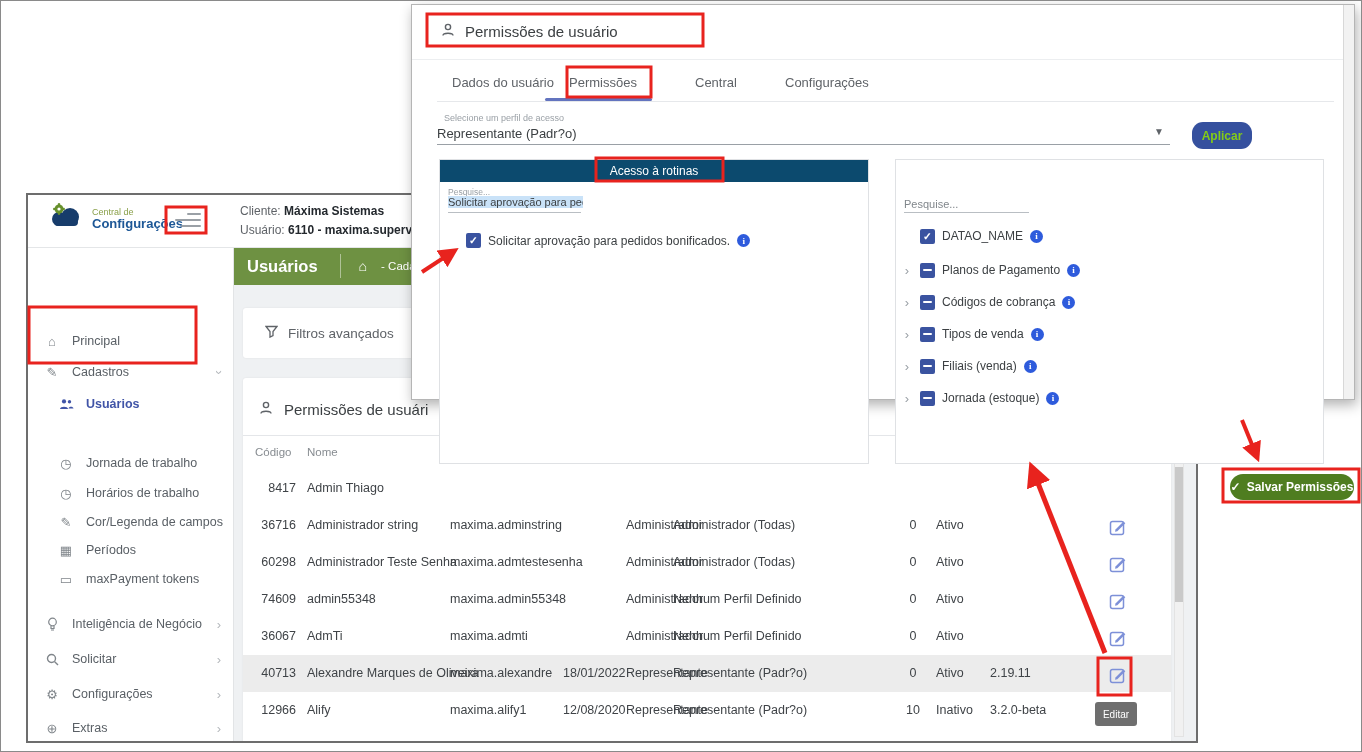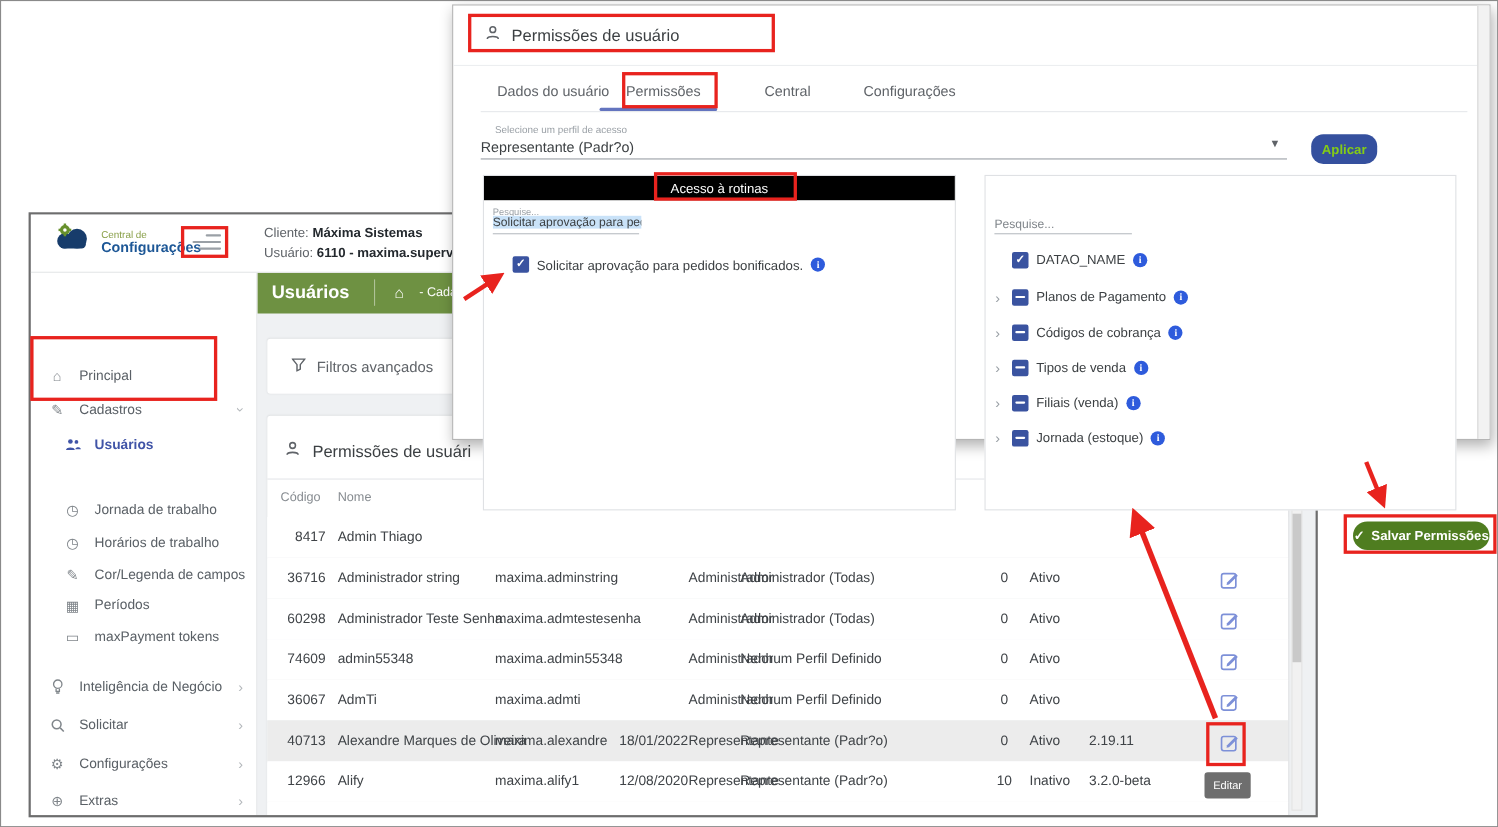--- a/index.html
+++ b/index.html
@@ -55,29 +55,29 @@
   .scrollthumb{position:absolute;left:0;right:0;top:40%;height:30%;background:#c9c9c9;}
   .tooltip{position:absolute;left:1094px;top:701px;width:42px;height:24px;background:#6e6e6e;border-radius:3px;color:#fff;font-size:10px;display:flex;align-items:center;justify-content:center;z-index:20;}
   
   .modal{position:absolute;left:410px;top:3px;width:944px;height:396px;background:#fff;box-sizing:border-box;border:1px solid #b5b5b5;box-shadow:2px 5px 12px rgba(0,0,0,.3);z-index:10;}
   .m-scroll{position:absolute;top:0;bottom:0;right:0;width:10px;background:#f2f2f2;border-left:1px solid #d8d8d8;}
   .m-title{position:absolute;left:28px;top:17px;display:flex;align-items:center;gap:9px;font-size:15px;color:#3c4043;}
   .m-title-div{position:absolute;left:0;right:10px;top:54px;height:1px;background:#eceef0;}
   .m-tab{position:absolute;top:70px;height:24px;font-size:13px;color:#5f6368;cursor:pointer;white-space:nowrap;}
   .m-tab-underline{position:absolute;left:133px;top:93px;width:107px;height:3px;background:#6374bf;border-radius:2px;}
   .m-tab-div{position:absolute;left:25px;right:20px;top:96px;height:1px;background:#e6e8eb;}
-  .sel-label{position:absolute;left:38px;top:108px;font-size:9px;color:#9aa0a6;}
+  .sel-label{position:absolute;left:32px;top:108px;font-size:9px;color:#9aa0a6;}
   .sel-value{position:absolute;left:25px;top:121px;font-size:13px;color:#3c4043;}
   .sel-line{position:absolute;left:25px;top:139px;width:733px;height:1px;background:#9aa0a6;}
   .sel-caret{position:absolute;left:742px;top:121px;font-size:10px;color:#5f6368;}
   .apply-btn{position:absolute;left:780px;top:117px;width:60px;height:27px;background:#35509e;border-radius:11px;color:#84cc16;font-size:12px;font-weight:bold;display:flex;align-items:center;justify-content:center;cursor:pointer;}
   .panel{position:absolute;top:154px;height:305px;box-sizing:border-box;border:1px solid #dfe1e4;background:#fff;}
   .panel-l{left:27px;width:430px;}
   .panel-r{left:483px;width:429px;}
-  .p-head{position:absolute;left:0;right:0;top:0;height:22px;background:#000000;color:#fff;font-size:12px;display:flex;align-items:center;justify-content:center;}
+  .p-head{position:absolute;left:0;right:0;top:0;height:22px;background:#0c4a6e;color:#fff;font-size:12px;display:flex;align-items:center;justify-content:center;}
   .p-search-label{position:absolute;left:8px;top:27px;font-size:8.5px;color:#9aa0a6;}
   .p-search-value{position:absolute;left:8px;top:36px;font-size:11px;color:#3c4043;white-space:nowrap;overflow:hidden;max-width:135px;}
   .p-search-value em{font-style:normal;background:#c9e2f8;}
   .p-search-ph{position:absolute;left:8px;top:38px;font-size:11px;color:#80868b;}
   .p-line-l{position:absolute;left:8px;top:52px;width:133px;height:1px;background:#b9bec3;}
   .p-line-r{position:absolute;left:8px;top:52px;width:125px;height:1px;background:#b9bec3;}
   .cb{width:15px;height:15px;background:#3a53a0;border-radius:2px;display:inline-flex;align-items:center;justify-content:center;flex:none;cursor:pointer;}
   .cb .mk{color:#fff;font-size:10.5px;font-weight:bold;line-height:1;}
   .cb .bar{width:9px;height:2.5px;background:#fff;border-radius:1px;}
   .rot-item{position:absolute;left:26px;top:73px;display:flex;align-items:center;gap:7px;}

